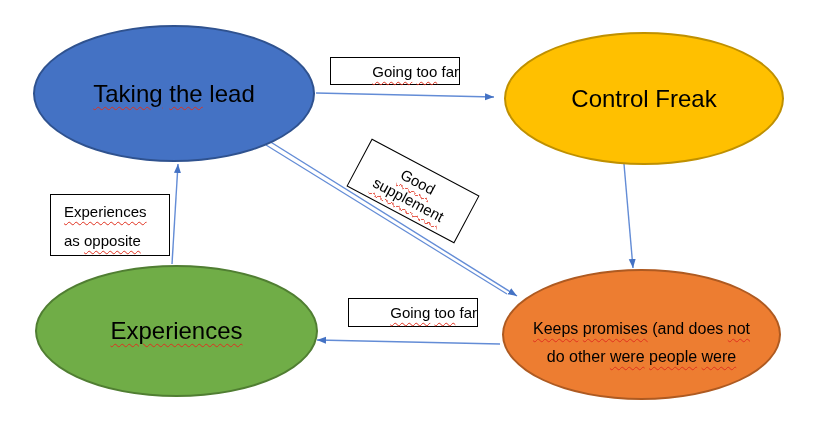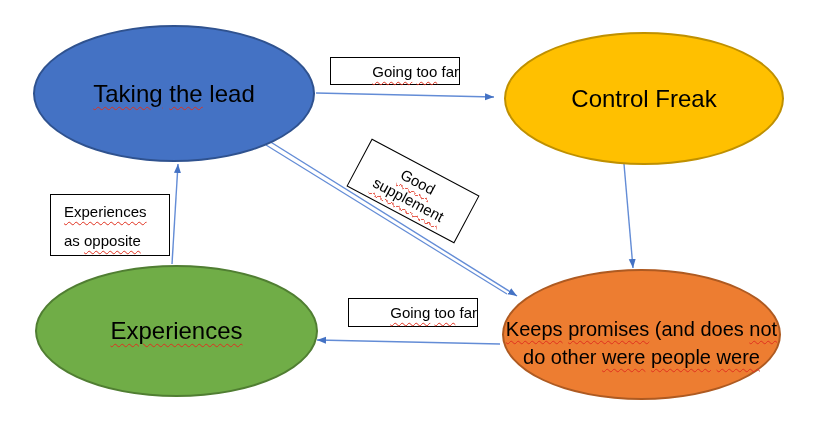--- a/index.html
+++ b/index.html
@@ -23,21 +23,21 @@
     display: flex; align-items: center; justify-content: center;
     text-align: center;
     z-index: 2;
     box-sizing: border-box;
   }
   .n-blue   { background: var(--blue_fill);   border-color: var(--blue_stroke); }
   .n-gold   { background: var(--gold_fill);   border-color: var(--gold_stroke); }
   .n-green  { background: var(--green_fill);  border-color: var(--green_stroke); }
   .n-orange { background: var(--orange_fill); border-color: var(--orange_stroke); }
   .nlabel-lg { font-size: 24px; line-height: 34px; }
-  .nlabel-sm { font-size: 20px; line-height: 28px; margin-top: 17px; }
+  .nlabel-sm { font-size: 16px; line-height: 28px; margin-top: 17px; }
   .elabel {
     position: absolute;
     background: var(--label_bg, #fff);
     border: 1.5px solid var(--label_border, #000);
     box-sizing: border-box;
     font-size: 15px;
     z-index: 2;
   }
   .elabel.centered { display: flex; align-items: center; justify-content: flex-end; }
   .elabel .ln { line-height: 29px; }

